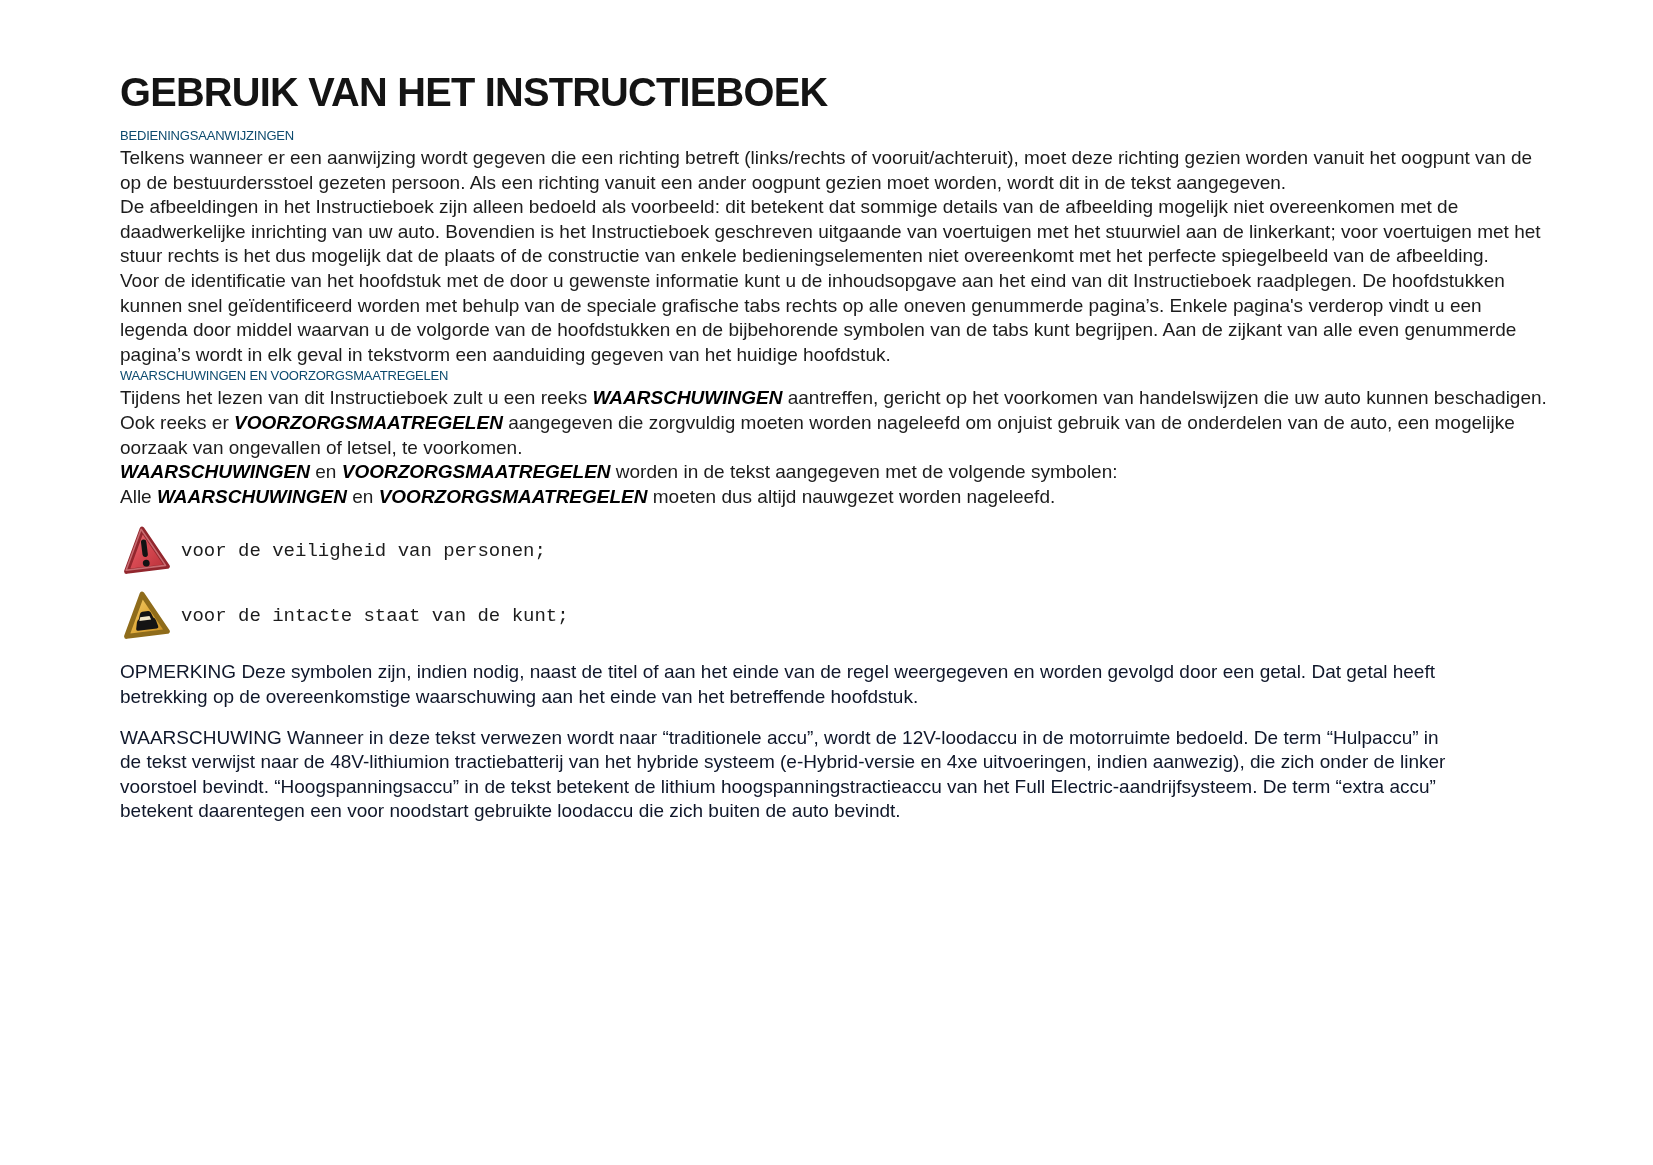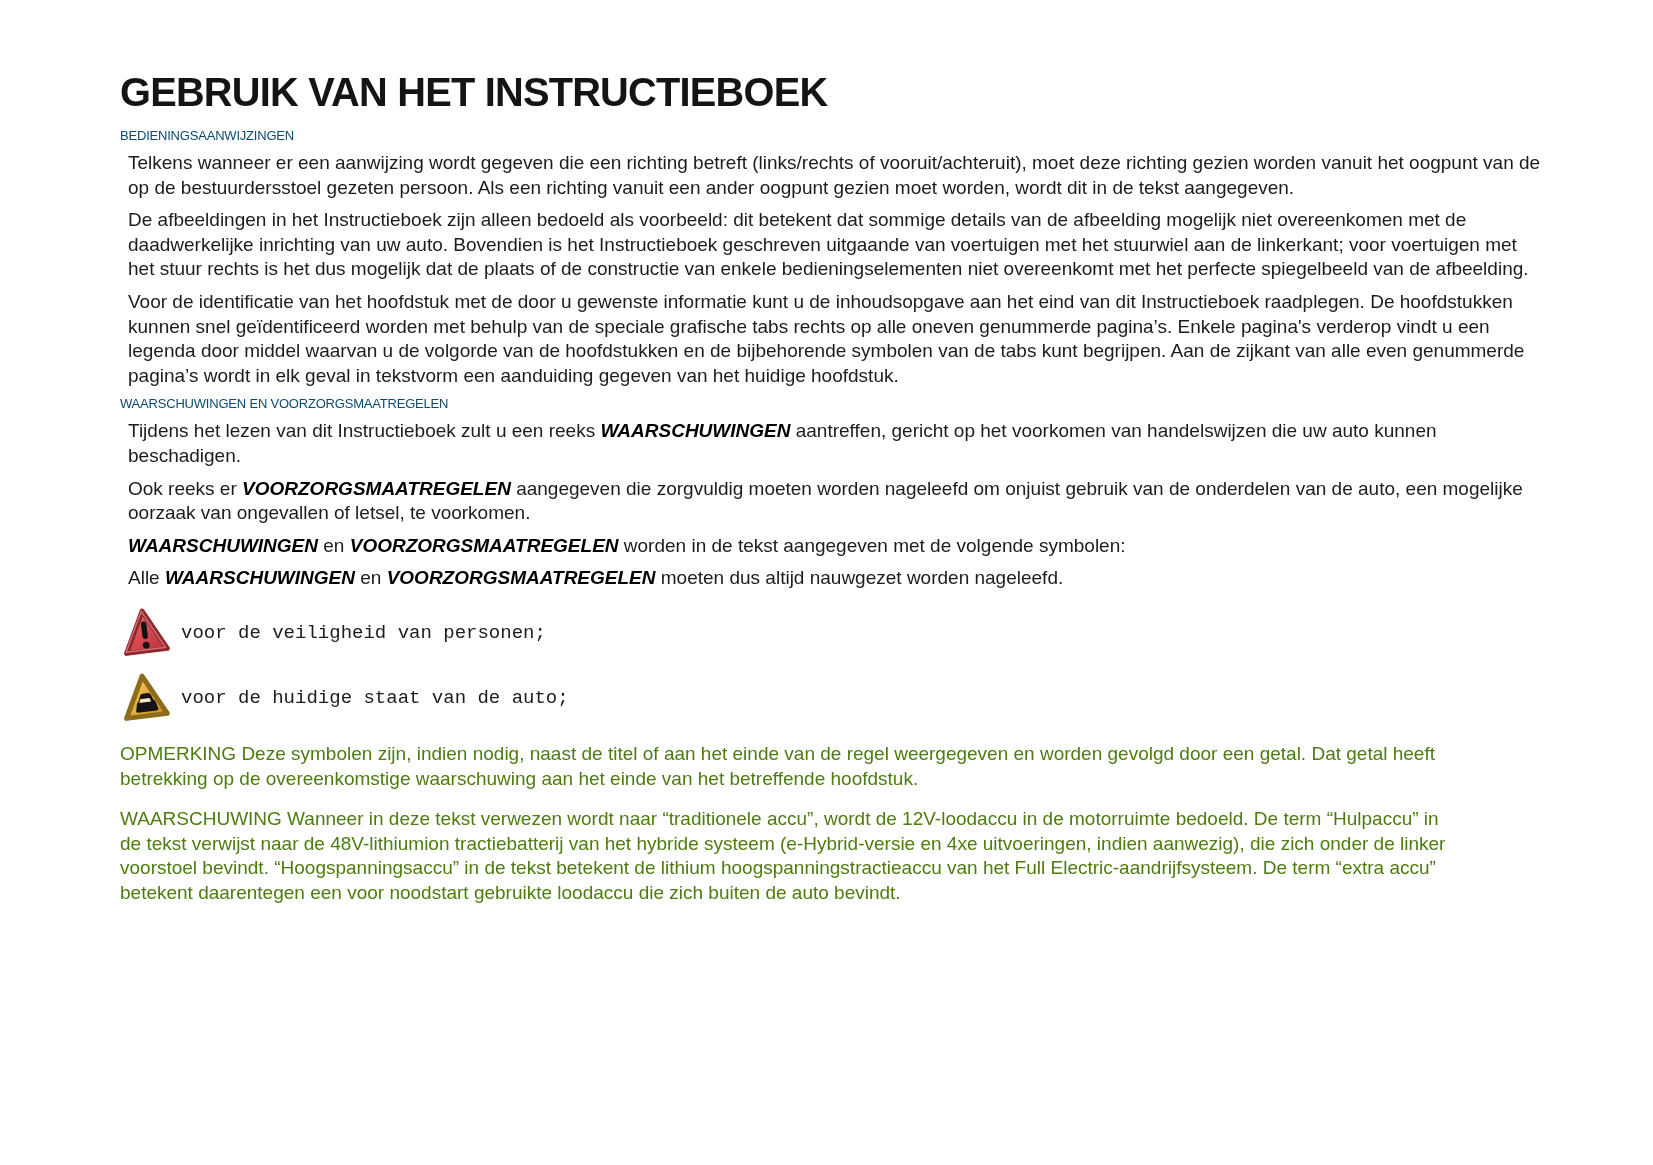--- a/index.html
+++ b/index.html
@@ -27,42 +27,42 @@
     transform-origin:left center;
   }
   .sec-heading {
     margin:1px 0 3px 0;
     font-size:13px;
     font-weight:400;
     letter-spacing:-0.2px;
     color:#0c4a6e;
   }
   p.body {
-    margin:8px;
+    margin:0;
     font-size:19px;
     line-height:24.6px;
     color:#1c1c1c;
   }
   p.body b { font-weight:700; color:#000000;font-style:italic; }
   .legend { margin:14px 0 6px 0; }
   .legend-row {
     display:flex;
     align-items:center;
     margin:0 0 9px 0;
     height:56px;
     font-family:Liberation Mono, monospace;
   }
   .legend-icon { width:50px; height:56px; flex:0 0 auto; margin-right:11px; }
   .legend-label { font-size:19px; color:#1c1c1c; }
   p.note {
     margin:16px 0 0 0;
     max-width:1332px;
     font-size:19px;
     line-height:24.6px;
-    color:#4d7c0f;
+    color:#0f172a;
   }
 </style>
 </head>
 <body>
 
 <div class="page">
   <div class="content">
 
     <h1 class="doc-title">GEBRUIK VAN HET INSTRUCTIEBOEK</h1>
 
@@ -108,21 +108,21 @@
             </linearGradient>
           </defs>
           <g transform="rotate(-7 25 30)">
             <path d="M25 6 L45.5 46 L4.5 46 Z" fill="url(#gradYellow)" stroke="#8f6c1b" stroke-width="5" stroke-linejoin="round"></path>
             <g fill="#141414">
               <path d="M16.5 41.8 q-2 0 -1.6 -2 l1.5 -6.2 q.5 -2.2 2.3 -3.2 l1.8 -5 q.7 -1.9 2.7 -1.9 l5.6 0 q2 0 2.7 1.9 l1.8 5 q1.8 1 2.3 3.2 l1.5 6.2 q.4 2 -1.6 2 z"></path>
             </g>
             <path d="M20.3 28.6 l9.4 0 1.2 3.6 -11.8 0 z" fill="#f2e7c8"></path>
           </g>
         </svg>
-        <span class="legend-label">voor de huidige staat van de auto;</span>
+        <span class="legend-label">voor de intacte staat van de kunt;</span>
       </div>
 
 
     </div>
 
     <p class="note">OPMERKING Deze symbolen zijn, indien nodig, naast de titel of aan het einde van de regel weergegeven en worden gevolgd door een getal. Dat getal heeft betrekking op de overeenkomstige waarschuwing aan het einde van het betreffende hoofdstuk.</p>
     <p class="note">WAARSCHUWING Wanneer in deze tekst verwezen wordt naar “traditionele accu”, wordt de 12V-loodaccu in de motorruimte bedoeld. De term “Hulpaccu” in de tekst verwijst naar de 48V-lithiumion tractiebatterij van het hybride systeem (e-Hybrid-versie en 4xe uitvoeringen, indien aanwezig), die zich onder de linker voorstoel bevindt. “Hoogspanningsaccu” in de tekst betekent de lithium hoogspanningstractieaccu van het Full Electric-aandrijfsysteem. De term “extra accu” betekent daarentegen een voor noodstart gebruikte loodaccu die zich buiten de auto bevindt.</p>
 
   </div>
 </div>

